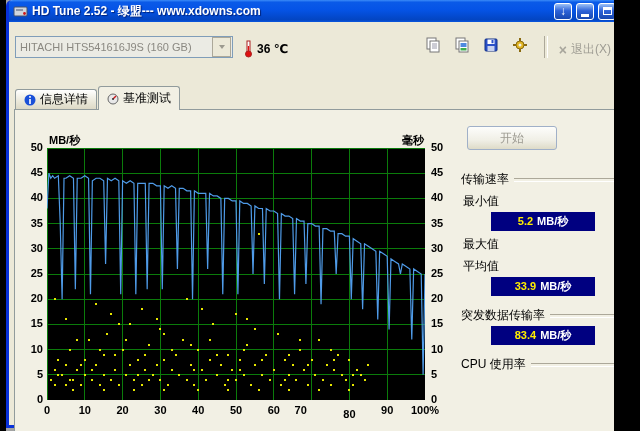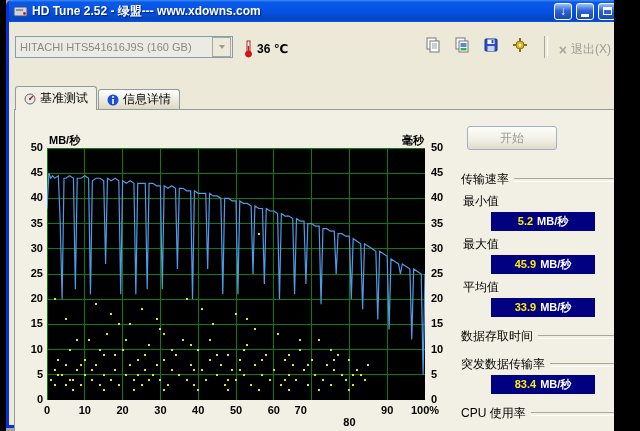--- a/index.html
+++ b/index.html
@@ -139,35 +139,35 @@
           </span>
         </div>
         <span class="sep"></span>
         <div class="exit">
           <span class="exit-x">×</span>
           <span>退出(X)</span>
         </div>
       </div>
 
       <div class="tabs">
+        <div class="tab">
+          <svg width="12" height="12" viewBox="0 0 12 12">
+            <circle cx="6" cy="6" r="5.5" fill="#1a50d8"></circle>
+            <rect x="5.2" y="2" width="1.6" height="1.8" fill="#fff"></rect>
+            <rect x="5.2" y="5" width="1.6" height="5" fill="#fff"></rect>
+          </svg>
+          <span>信息详情</span>
+        </div>
         <div class="tab active">
           <svg width="12" height="12" viewBox="0 0 12 12">
             <circle cx="6" cy="6" r="5" fill="#e8e8e8" stroke="#666"></circle>
             <line x1="6" y1="6" x2="9" y2="3" stroke="#d01818" stroke-width="1.5"></line>
             <circle cx="6" cy="6" r="1" fill="#333"></circle>
           </svg>
           <span>基准测试</span>
-        </div>
-        <div class="tab">
-          <svg width="12" height="12" viewBox="0 0 12 12">
-            <circle cx="6" cy="6" r="5.5" fill="#1a50d8"></circle>
-            <rect x="5.2" y="2" width="1.6" height="1.8" fill="#fff"></rect>
-            <rect x="5.2" y="5" width="1.6" height="5" fill="#fff"></rect>
-          </svg>
-          <span>信息详情</span>
         </div>
       </div>
 
       <div class="panel">
 
         <div class="chart">
           <span class="axis-label-left">MB/秒</span>
           <span class="axis-label-right">毫秒</span>
           <svg class="plot" width="378" height="252" shape-rendering="crispEdges">
               <rect x="0" y="0" width="378" height="252" fill="#000000"></rect>
@@ -359,52 +359,45 @@
             <span style="position: absolute; left: 0px; width: 26px; text-align: right; top: 261px;">0</span>
             <span style="position: absolute; left: 414px; width: 26px; top: 261px;">0</span>
             <span style="position: absolute; left: 13px; width: 34px; text-align: center; top: 272px;">0</span>
             <span style="position: absolute; left: 50.8px; width: 34px; text-align: center; top: 272px;">10</span>
             <span style="position: absolute; left: 88.6px; width: 34px; text-align: center; top: 272px;">20</span>
             <span style="position: absolute; left: 126.4px; width: 34px; text-align: center; top: 272px;">30</span>
             <span style="position: absolute; left: 164.2px; width: 34px; text-align: center; top: 272px;">40</span>
             <span style="position: absolute; left: 202px; width: 34px; text-align: center; top: 272px;">50</span>
             <span style="position: absolute; left: 239.8px; width: 34px; text-align: center; top: 272px;">60</span>
             <span style="position: absolute; left: 277.6px; width: 34px; text-align: left; top: 272px;">70</span>
-            <span style="position: absolute; left: 315.4px; width: 34px; text-align: center; top: 284px;">80</span>
+            <span style="position: absolute; left: 315.4px; width: 34px; text-align: center; top: 276px;">80</span>
             <span style="position: absolute; left: 353.2px; width: 34px; text-align: center; top: 272px;">90</span>
             <span style="position: absolute; left: 391px; width: 34px; text-align: center; top: 272px;">100%</span>
           </div>
 
         <div class="start-btn">开始</div>
 
         <div class="results">
           <div class="group-hd">
             <span>传输速率</span>
             <span class="rule"></span>
           </div>
 
           <div class="row-label">最小值</div>
           <div class="value-box">
             <span class="num">5.2</span><span class="unit">MB/秒</span>
           </div>
 
           <div class="row-label">最大值</div>
-          <div class="value-box">
-            <span class="num">45.9</span><span class="unit">MB/秒</span>
-          </div>
 
           <div class="row-label">平均值</div>
           <div class="value-box">
             <span class="num">33.9</span><span class="unit">MB/秒</span>
           </div>
 
-          <div class="group-hd">
-            <span>数据存取时间</span>
-            <span class="rule"></span>
-          </div>
 
           <div class="group-hd">
             <span>突发数据传输率</span>
             <span class="rule"></span>
           </div>
           <div class="value-box">
             <span class="num">83.4</span><span class="unit">MB/秒</span>
           </div>
 
           <div class="group-hd">

